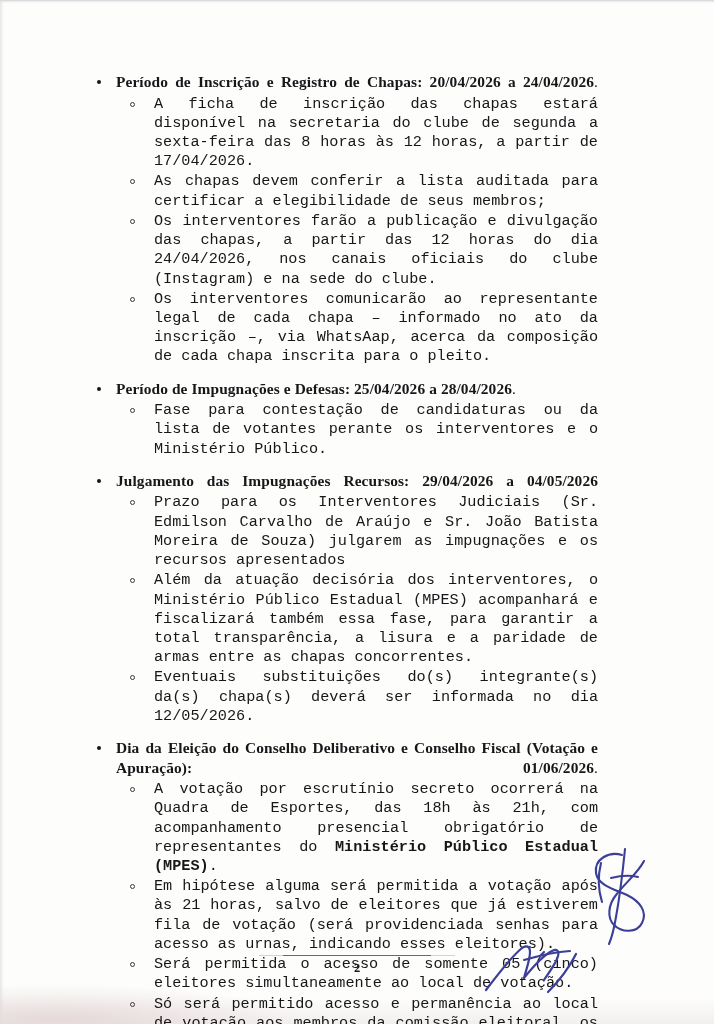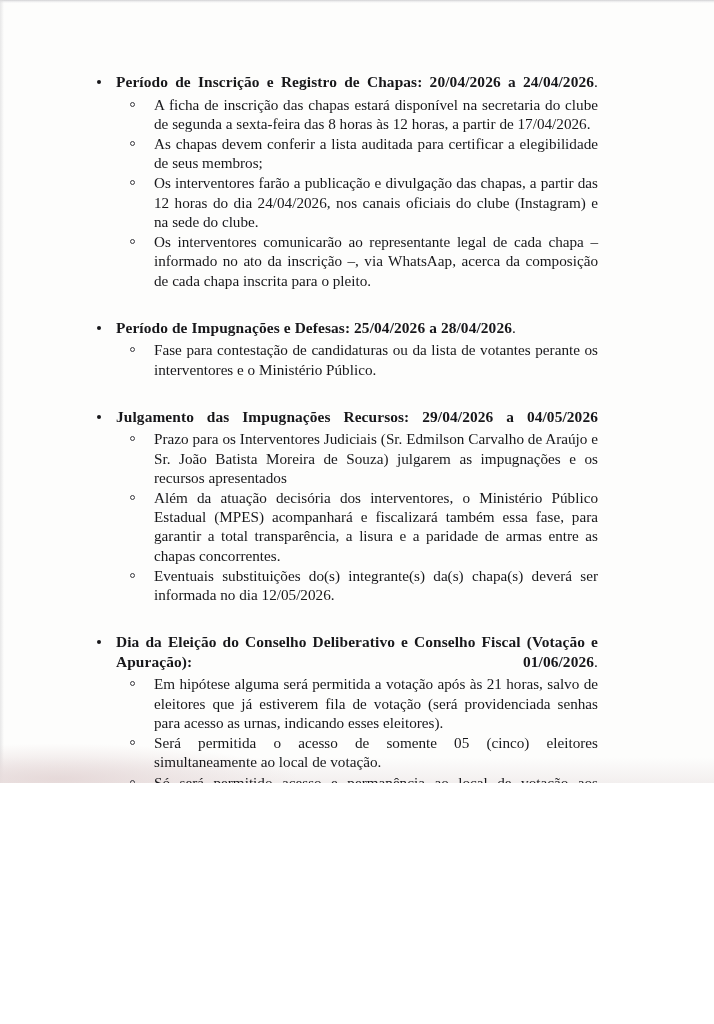--- a/index.html
+++ b/index.html
@@ -4,21 +4,21 @@
 <title>Cronograma Eleitoral - Página 2</title>
 <style>
   html, body {
     margin: 0;
     padding: 0;
     background: #ffffff;
   }
   .page {
     position: relative;
     width: 714px;
-    height: 783px;
+    height: 1024px;
     background: #fdfdfc;
     overflow: hidden;
     font-family: "Liberation Serif", "DejaVu Serif", serif;
     color: #17171a;
   }
   
   .scan-edge-top {
     position: absolute;
     top: 0; left: 0; right: 0;
     height: 3px;
@@ -75,36 +75,37 @@
     left: 7px;
     top: 8px;
     width: 4px;
     height: 4px;
     background: #17171a;
     border-radius: 50%;
   }
   li.lvl1 .txt { display: block; }
 
   
-  li.lvl1.gap-before { margin-top: 28px; }
+  li.lvl1.gap-before { margin-top: 12px; }
 
   
   ul.sub {
     margin: 1px 0 0 0;
     padding: 0;
   }
   li.lvl2 {
     position: relative;
     padding-left: 36px;
     margin: 0 0 1px 0;
     margin-left: 28px;
     font-size: 15.2px;
     line-height: 1.265;
     font-weight: normal;
     text-align: justify;
+    font-family: Liberation Mono, monospace;
   }
   li.lvl2 > .bullet-circle {
     position: absolute;
     left: 12px;
     top: 7px;
     width: 5px;
     height: 5px;
     border: 1px solid #3a3a40;
     border-radius: 50%;
     box-sizing: border-box;
@@ -228,20 +229,24 @@
       </ul>
 
 
       <li class="lvl1 gap-before">
         <span class="bullet-disc"></span>
         <span class="txt stretch">
           <b>Dia da Eleição do Conselho Deliberativo e Conselho Fiscal (Votação e Apuração): 01/06/2026</b><span class="reg">.</span>
         </span>
       </li>
       <ul class="sub">
+        <li class="lvl2">
+          <span class="bullet-circle"></span>
+          <span class="txt nostretch" id="item-mpes">A votação por escrutínio secreto ocorrerá na Quadra de Esportes, das 18h às 21h, com acompanhamento presencial obrigatório de representantes do <b>Ministério Público Estadual (MPES)</b>.</span>
+        </li>
         <li class="lvl2">
           <span class="bullet-circle"></span>
           <span class="txt nostretch">Em hipótese alguma será permitida a votação após às 21 horas, salvo de eleitores que já estiverem fila de votação (será providenciada senhas para acesso as urnas, indicando esses eleitores).</span>
         </li>
         <li class="lvl2">
           <span class="bullet-circle"></span>
           <span class="txt nostretch">Será permitida o acesso de somente 05 (cinco) eleitores simultaneamente ao local de votação.</span>
         </li>
         <li class="lvl2">
           <span class="bullet-circle"></span>

